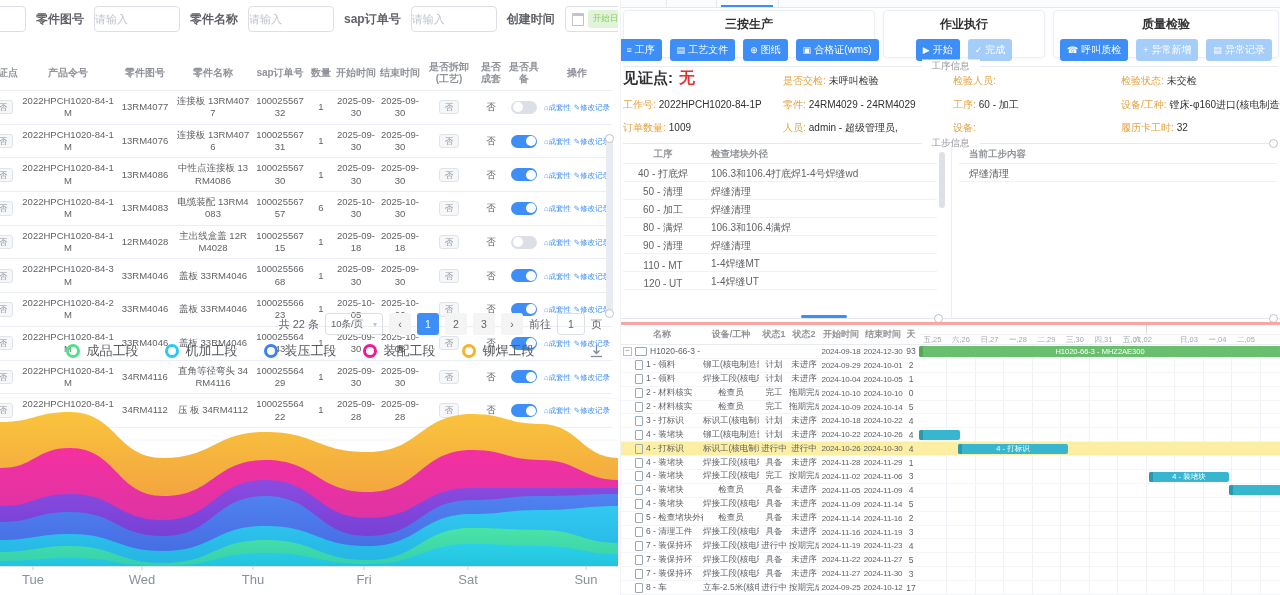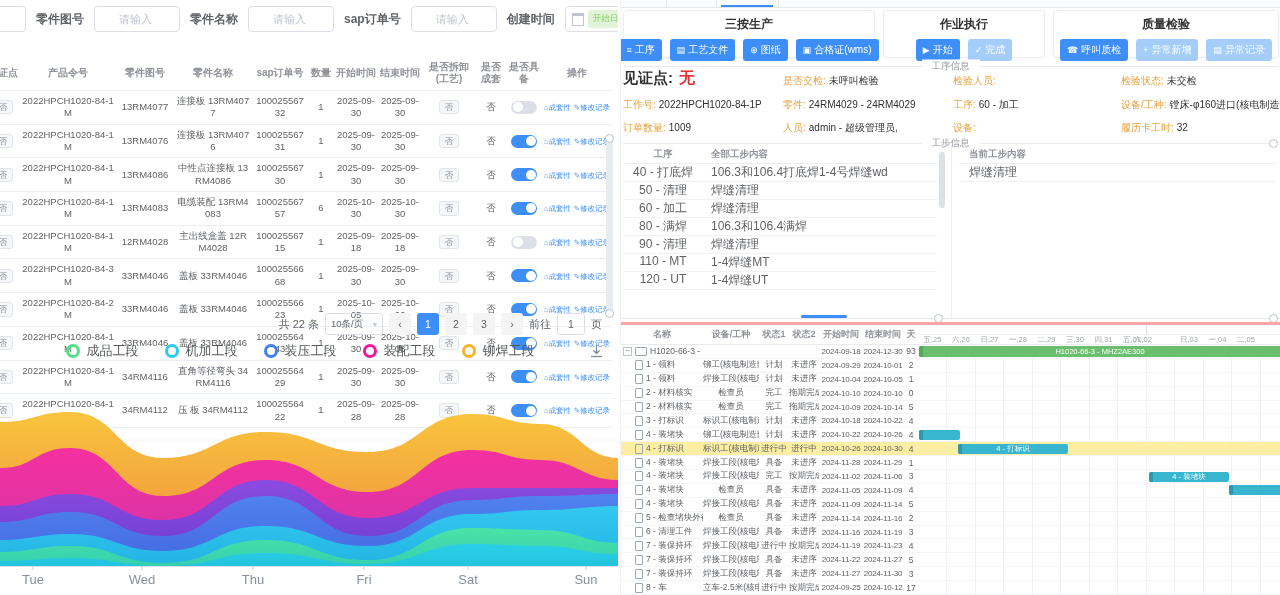--- a/index.html
+++ b/index.html
@@ -5,21 +5,21 @@
   html,body{margin:0;padding:0}
   body{font-family:"Liberation Sans","DejaVu Sans",sans-serif;background:#fff}
   #root{position:relative;width:1280px;height:595px;overflow:hidden;background:#fff}
   #left{position:absolute;left:0;top:0;width:618px;height:595px;overflow:hidden}
   #right{position:absolute;left:620px;top:0;width:660px;height:595px;overflow:hidden;border-left:1px solid #f0f2f5}
 
   
   #filter-bar{position:absolute;left:-58px;top:6px;display:flex;align-items:center;gap:10px;white-space:nowrap}
   #filter-groups{display:contents}
   .f-label{font-size:12px;color:#606266;font-weight:700}
-  .f-input{width:86px;height:26px;border:1px solid #dcdfe6;border-radius:4px;display:inline-flex;align-items:center;padding:0 24px;box-sizing:border-box;background:#fff}
+  .f-input{width:86px;height:26px;border:1px solid #dcdfe6;border-radius:4px;display:inline-flex;align-items:center;padding:0 0;box-sizing:border-box;background:#fff}
   .f-input .ph{color:#c0c4cc;font-size:11px}
   .cut-input{width:84px;height:26px;border:1px solid #dcdfe6;border-radius:4px;background:#fff;box-sizing:border-box;flex:none}
   .date-box{height:26px;border:1px solid #dcdfe6;border-radius:4px;display:inline-flex;align-items:center;gap:4px;padding:0 6px;background:#fff;box-sizing:border-box}
   .cal-icon{width:10px;height:9px;border:1px solid #c0c4cc;border-top:3px solid #c0c4cc;border-radius:1px}
   .date-pill{background:#e1f3d8;color:#85ce61;font-size:8.5px;padding:3px 5px;border-radius:3px}
 
   
   #parts-table{position:absolute;left:-14px;top:56px;width:626px;border-collapse:collapse;table-layout:fixed}
   #parts-table th{font-size:10px;color:#909399;font-weight:700;padding:5px 2px;border-bottom:1px solid #ebeef5;text-align:center;line-height:1.2}
   #parts-table td{font-size:9.5px;color:#606266;text-align:center;padding:4px 2px;border-bottom:1px solid #ebeef5;line-height:1.3;word-break:break-all;height:14px}
@@ -64,21 +64,21 @@
   .sec-label{position:absolute;left:50%;transform:translate(-50%,-50%);background:#fff;padding:0 10px;font-size:9.5px;color:#909399;white-space:nowrap}
   #witness{position:absolute;left:2px;top:68px;font-size:15px;font-weight:700;color:#303133}
   #witness .wv{color:#e62e2e;margin-left:6px;font-size:16px}
   .ifield{position:absolute;font-size:10px;white-space:nowrap}
   .ifield .lb{color:#e6a23c}
   .ifield .vl{color:#303133;margin-left:3px}
 
   
   #steps-table{position:absolute;left:2px;top:145px;width:314px}
   .st-head{display:flex;height:18px;align-items:center;border-bottom:1px solid #ebeef5;font-size:9.5px;color:#909399;font-weight:700}
-  .st-row{display:flex;height:17px;align-items:flex-start;border-bottom:1px solid #f0f2f6;font-size:12px;color:#606266}
+  .st-row{display:flex;height:17px;align-items:flex-end;border-bottom:1px solid #f0f2f6;font-size:10px;color:#606266}
   .st-c1{width:80px;text-align:center;flex:none}
   .st-c2{flex:1;padding-left:8px;overflow:hidden;white-space:nowrap}
   #steps-scroll{position:absolute;left:318px;top:152px;width:6px;height:56px;background:#dde1e6;border-radius:3px}
   #mid-vdiv{position:absolute;left:330px;top:145px;width:1px;height:173px;background:#ebeef5}
   #current-step{position:absolute;left:338px;top:145px;width:318px}
   #steps-hscroll{position:absolute;left:180px;top:315px;width:46px;height:3px;background:#3e8ef7;border-radius:2px}
   #split-h{position:absolute;left:0;top:318px;width:660px;height:1px;background:#e4e7ed}
 
   
   #gantt{position:absolute;left:0;top:322px;width:660px;height:273px}
@@ -477,21 +477,21 @@
      <span class="lb">履历卡工时:</span><span class="vl">32</span></div>
       </div>
 
     <div class="sec-divider" style="top:143px">
       <span class="sec-label">工步信息</span>
     </div>
 
     <div id="steps-table">
         <div class="st-head">
           <span class="st-c1">工序</span>
-          <span class="st-c2">全部工步内容</span>
+          <span class="st-c2">检查堵块外径</span>
         </div>
         <div class="st-row">
           <span class="st-c1">40 - 打底焊</span>
           <span class="st-c2">106.3和106.4打底焊1-4号焊缝wd</span>
         </div>
         <div class="st-row">
           <span class="st-c1">50 - 清理</span>
           <span class="st-c2">焊缝清理</span>
         </div>
         <div class="st-row">

